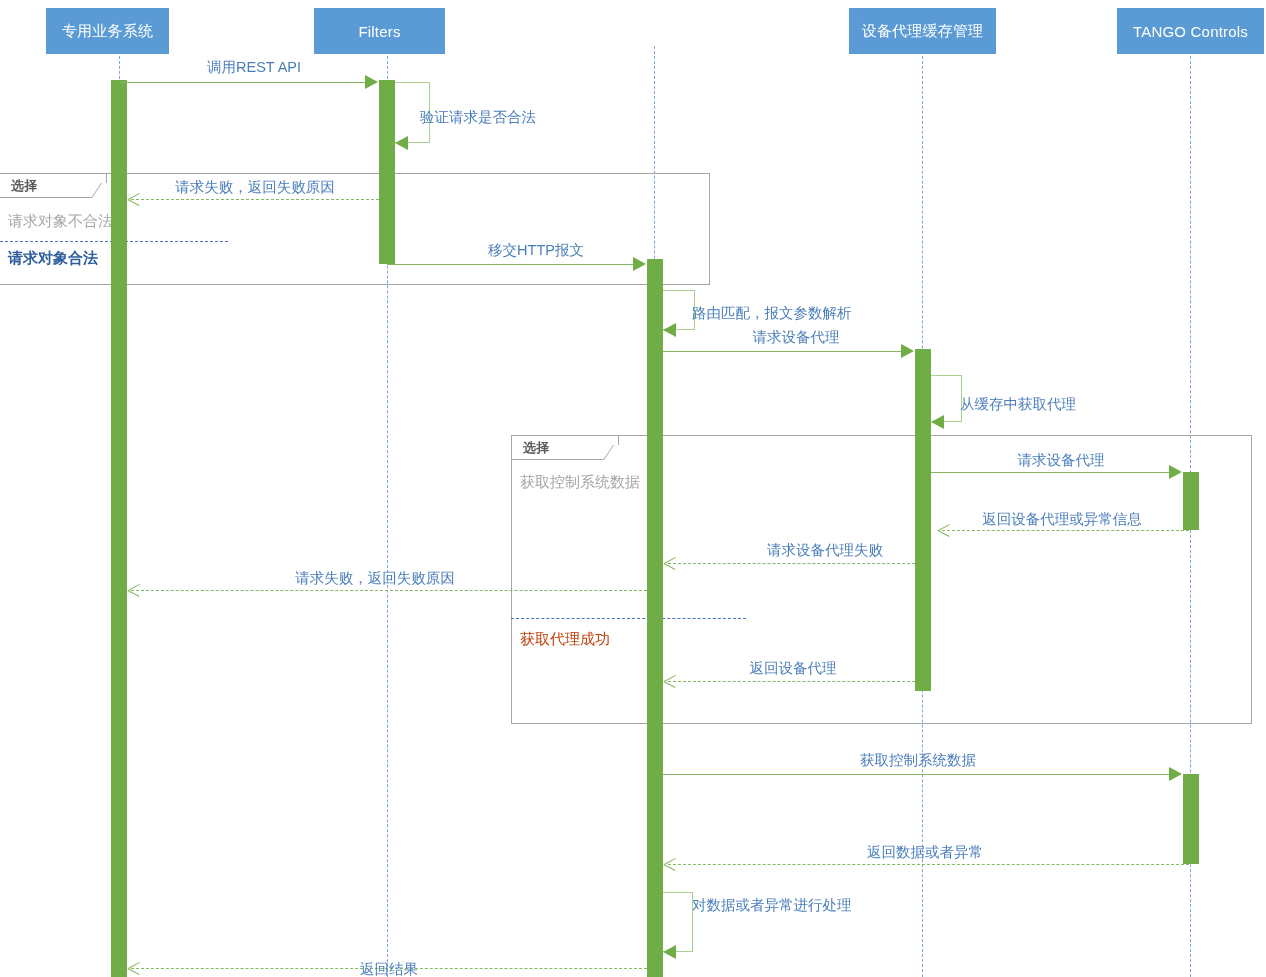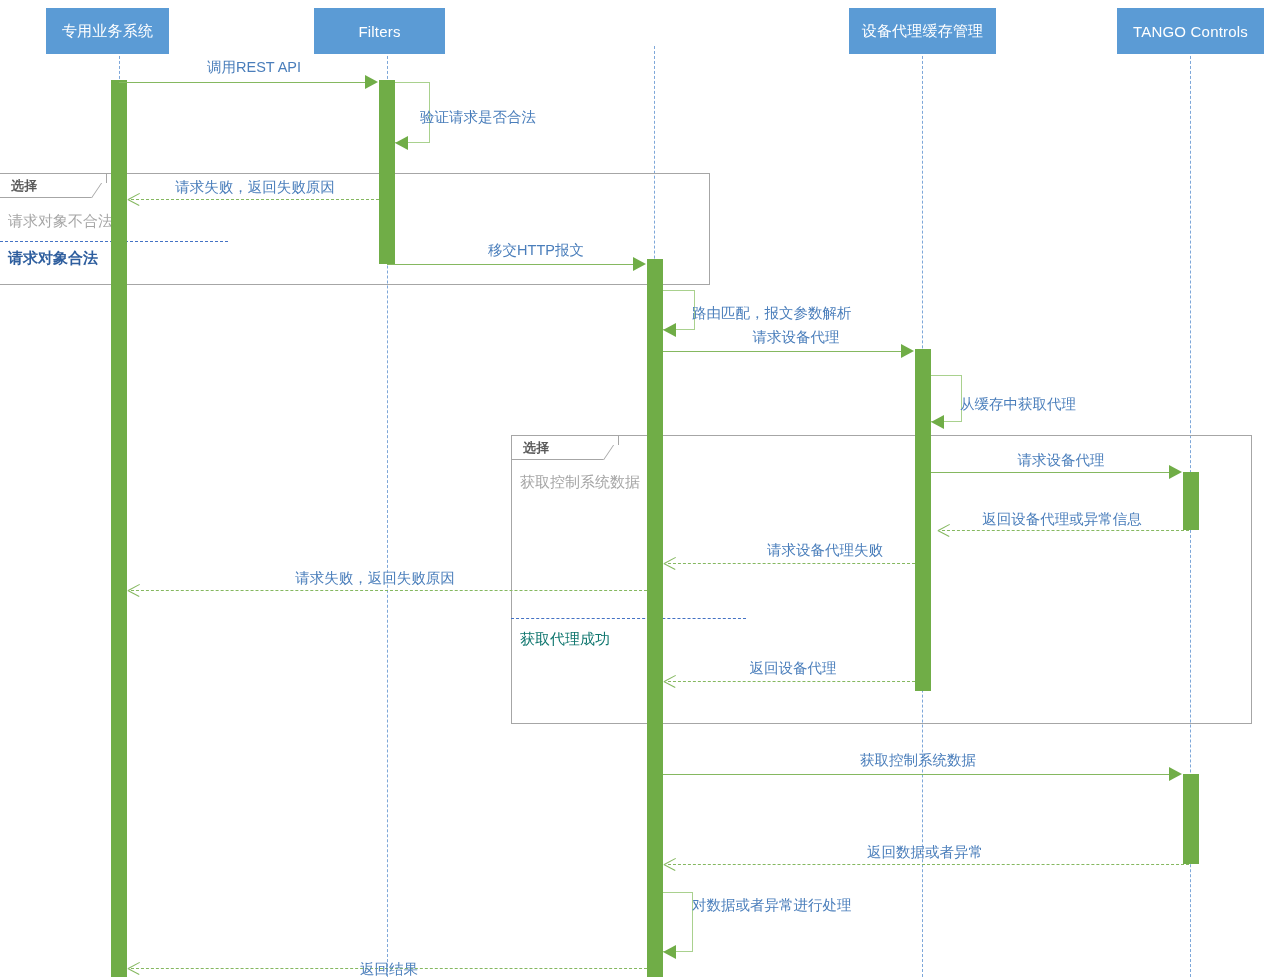--- a/index.html
+++ b/index.html
@@ -137,21 +137,21 @@
     color:#595959;
     letter-spacing:.3px;
   }
   .guard{
     position:absolute;
     font-size:15px;
     white-space:nowrap;
   }
   .guard.gray{ color:#A6A6A6; }
   .guard.blue{ color:#2E5E9E; font-weight:bold; }
-  .guard.blue2{ color:#0f766e; }
+  .guard.blue2{ color:#c2410c; }
   .divider{
     position:absolute;
     height:0;
     border-top:1.5px dashed #4472C4;
   }
 </style>
 </head>
 <body>
 
 <div id="canvas">

